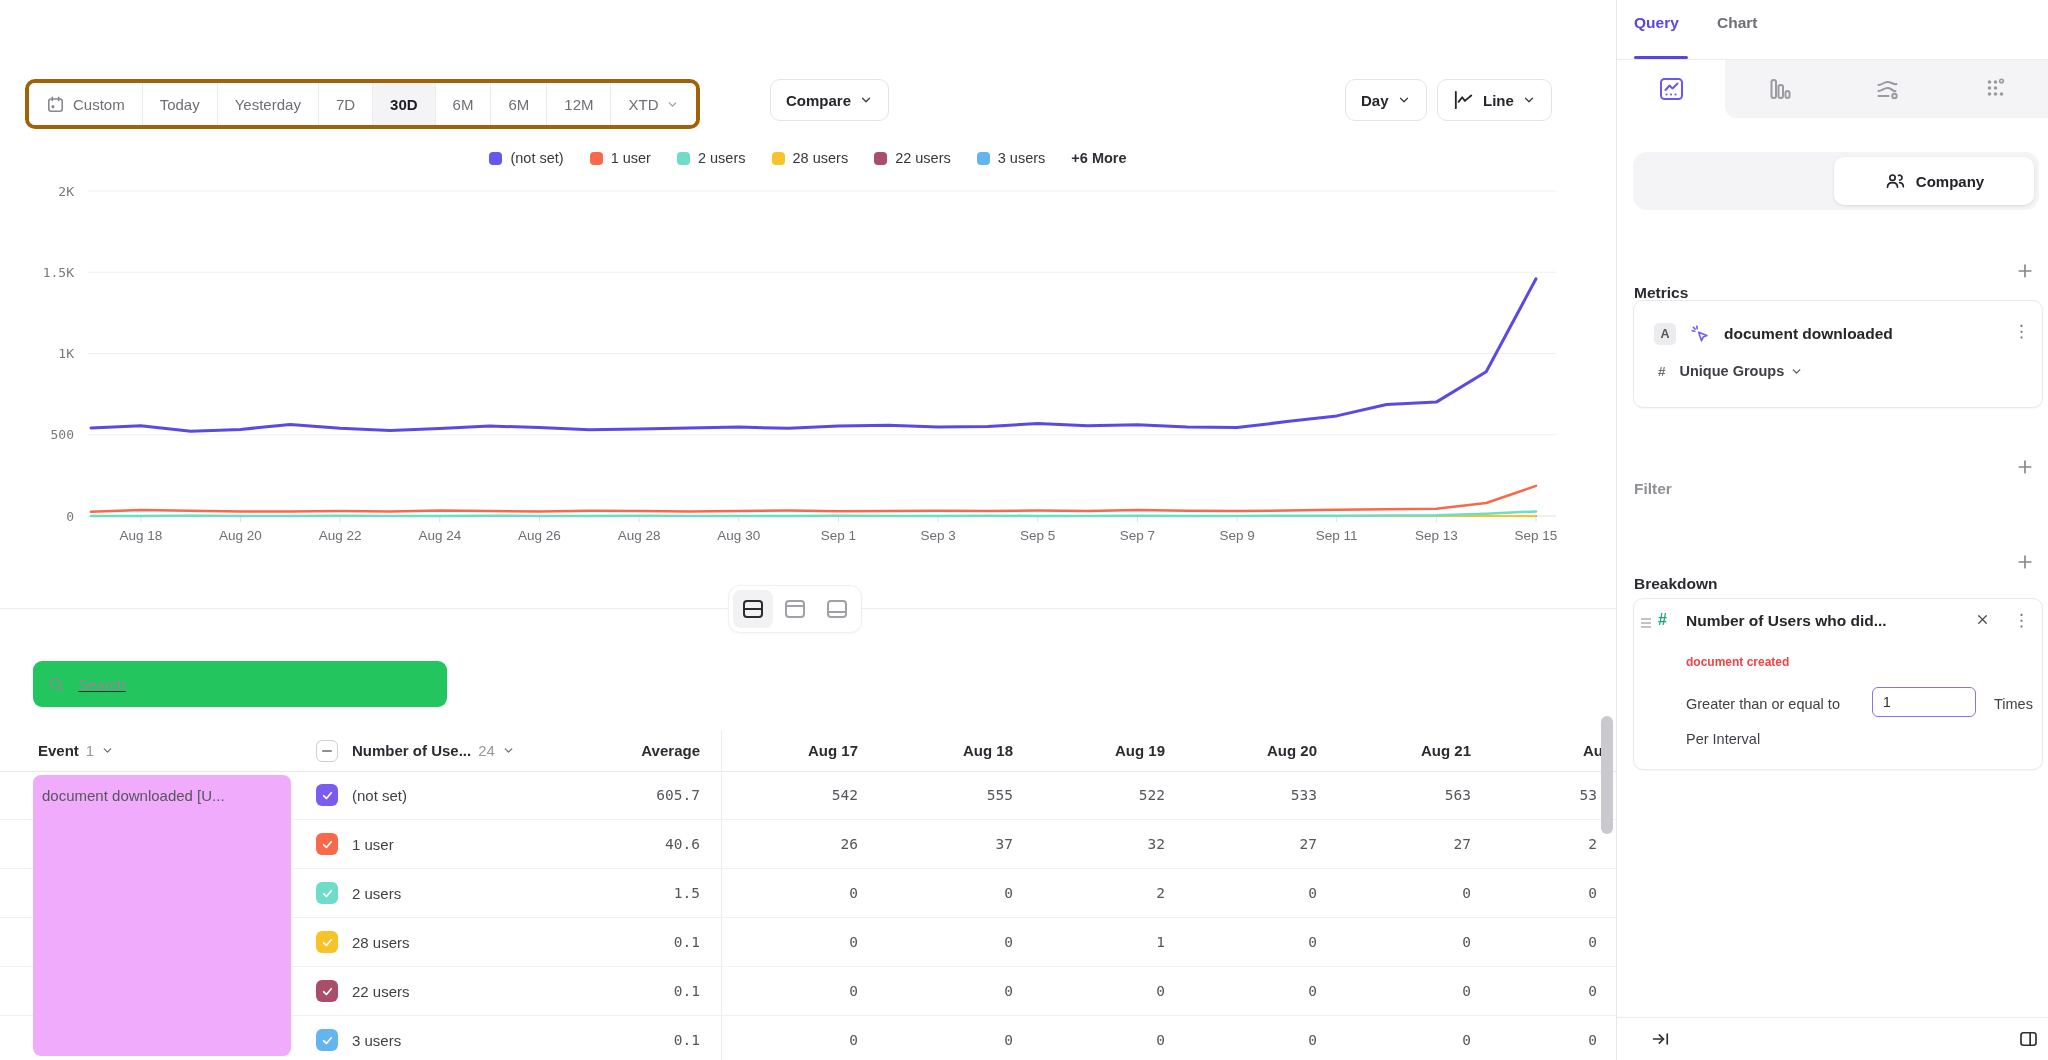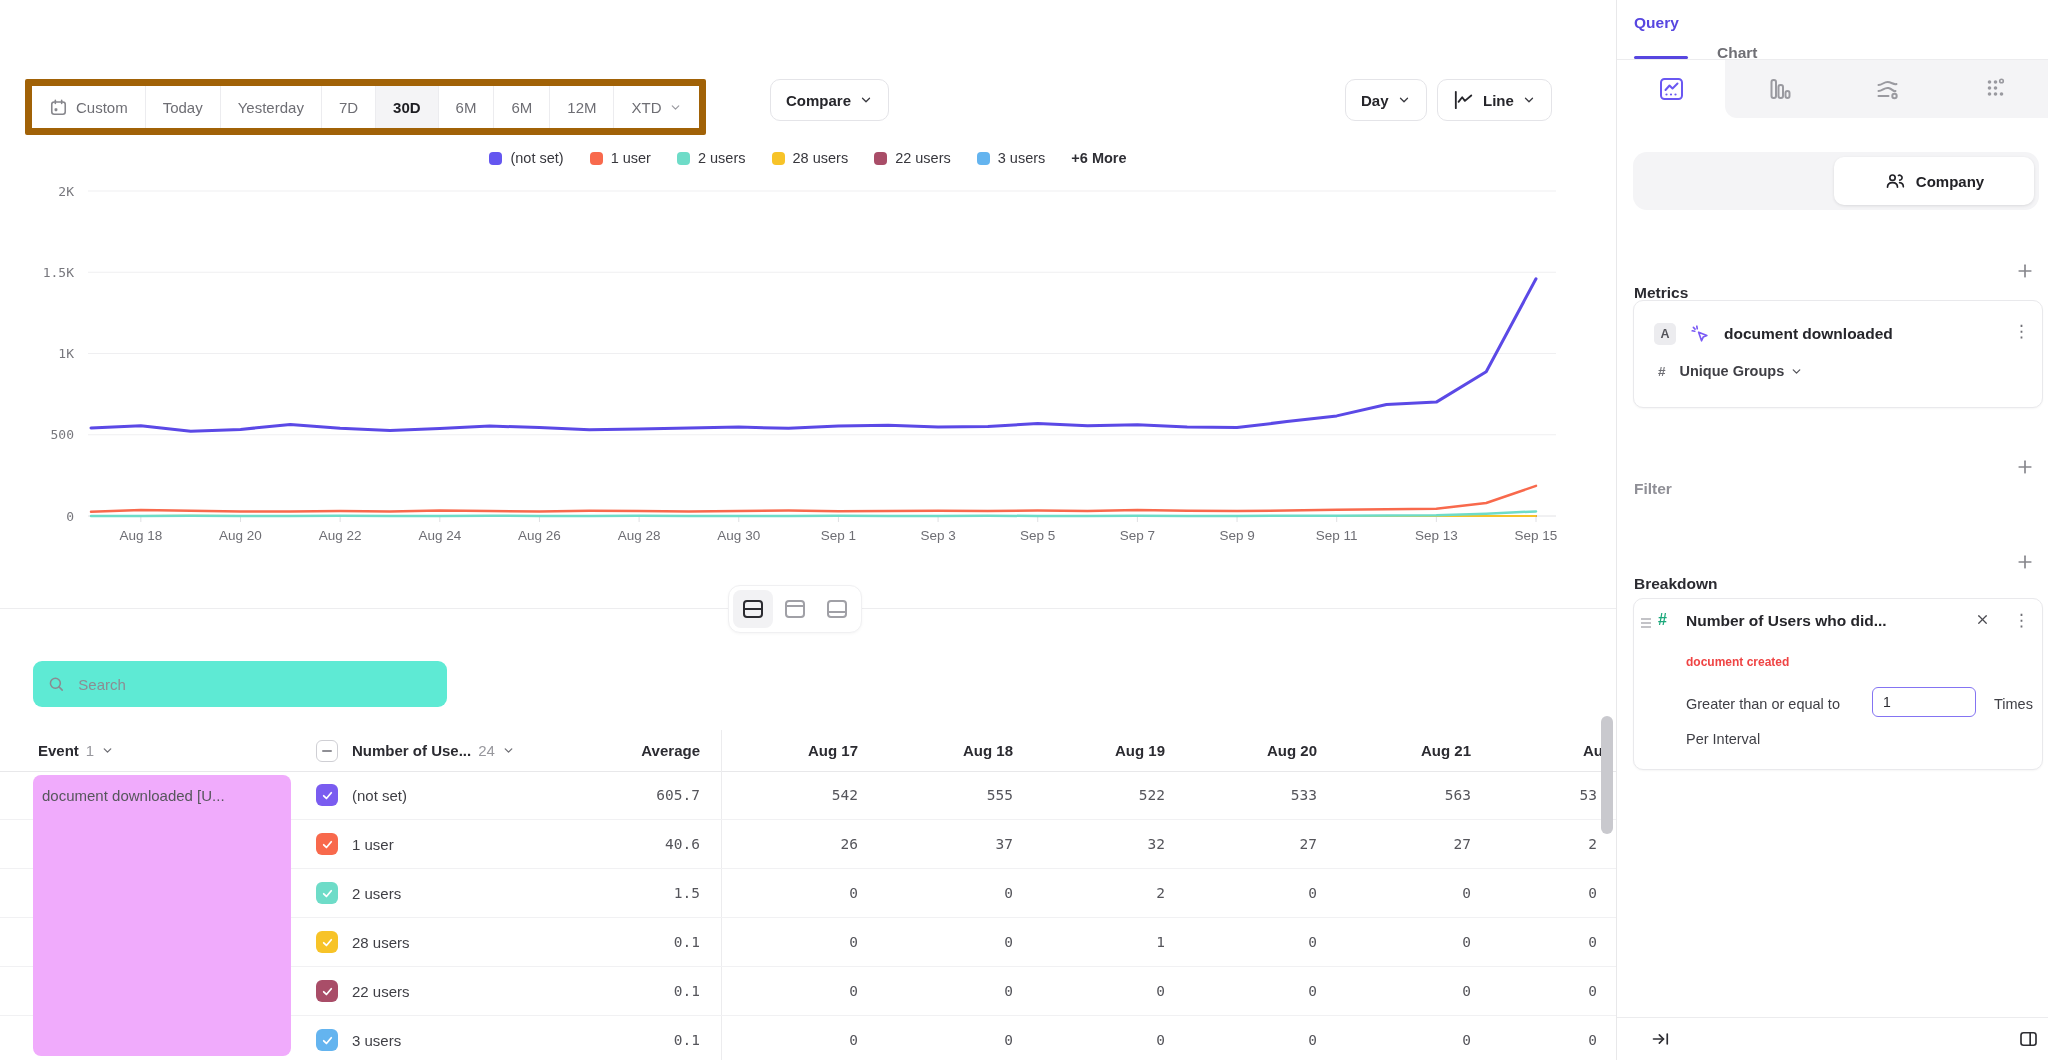--- a/index.html
+++ b/index.html
@@ -1,21 +1,21 @@
 <!DOCTYPE html>
 <html><head>
 <meta charset="utf-8">
 <style>
   html,body{margin:0;padding:0;background:#fff;}
   body{width:2048px;height:1060px;font-family:"Liberation Sans",sans-serif;color:#2b2b31;overflow:hidden;position:relative;}
   .app{position:absolute;inset:0;overflow:hidden;}
   .main{position:absolute;left:0;top:0;width:1616px;height:1060px;background:#fff;}
 
   
-  .range-group{position:absolute;left:25px;top:79px;height:42px;display:flex;align-items:stretch;border:7px solid #a16207;border-radius:2px;background:#fff;overflow:hidden;}
+  .range-group{position:absolute;left:25px;top:79px;height:42px;display:flex;align-items:stretch;border:4px solid #a16207;border-radius:10px;background:#fff;overflow:hidden;}
   .range-btn{display:flex;align-items:center;gap:8px;padding:0 17px;font-size:15px;color:#6e6e74;border-right:1px solid #ececef;cursor:pointer;white-space:nowrap;background:#fff;}
   .range-btn:last-child{border-right:none;}
   .range-btn.active{background:#f4f4f6;color:#1d1d22;font-weight:600;}
   .btn{position:absolute;top:79px;height:42px;display:flex;align-items:center;gap:8px;padding:0 15px;border:1px solid #e4e4e8;border-radius:10px;background:#fff;font-size:15px;font-weight:600;color:#26262b;cursor:pointer;box-sizing:border-box;}
   .chev{flex:0 0 auto;}
 
   
   .legend{position:absolute;left:0;top:150px;width:1616px;display:flex;justify-content:center;align-items:center;gap:26px;font-size:14.5px;color:#37373d;}
   .lg-item{display:flex;align-items:center;gap:8px;cursor:pointer;}
   .lg-sw{width:13px;height:13px;border-radius:4px;display:inline-block;}
@@ -26,21 +26,21 @@
   .yl{font-family:"DejaVu Sans Mono",monospace;font-size:13px;fill:#77777d;}
   .xl{font-family:"Liberation Sans",sans-serif;font-size:13.5px;fill:#6e6e74;}
 
   
   .sec-div{position:absolute;left:0;top:608px;width:1616px;height:1px;background:#ededef;}
   .layout-toggle{position:absolute;left:728px;top:585px;width:132px;height:46px;background:#fff;border:1px solid #f0f0f2;border-radius:12px;display:flex;align-items:center;justify-content:center;gap:2px;box-shadow:0 1px 3px rgba(0,0,0,.04);}
   .lt-btn{width:40px;height:38px;border-radius:8px;display:flex;align-items:center;justify-content:center;cursor:pointer;color:#a0a0a6;}
   .lt-btn.active{background:#f2f2f4;color:#2b2b30;}
 
   
-  .search-box{position:absolute;left:33px;top:661px;width:414px;height:46px;background:#5eead4;border-radius:9px;display:flex;align-items:center;padding:0 14px;gap:11px;box-sizing:border-box;}
+  .search-box{position:absolute;left:33px;top:661px;width:414px;height:46px;background:#22c55e;border-radius:9px;display:flex;align-items:center;padding:0 14px;gap:11px;box-sizing:border-box;text-decoration:underline;}
   .search-box input{border:none;background:transparent;outline:none;font-size:15px;color:#2b2b31;width:100%;font-family:"Liberation Sans",sans-serif;}
   .search-box input::placeholder{color:#8c8c92;}
 
   
   .thead{position:absolute;left:0;top:730px;width:1700px;height:41px;border-bottom:1px solid #e8e8ea;font-size:15px;}
   .th{position:absolute;top:0;height:41px;display:flex;align-items:center;gap:7px;color:#2b2b31;font-weight:600;}
   .th .cnt{color:#97979d;font-weight:400;}
   .th-right{justify-content:flex-end;text-align:right;}
   .col-sep{position:absolute;left:721px;top:730px;width:1px;height:330px;background:#ececee;}
   .rows{position:absolute;left:0;top:771px;width:1700px;}
@@ -408,21 +408,21 @@
       </div>
     <div class="event-panel">
       <span class="etext">document downloaded [U...</span>
     </div>
     <div class="vscroll"></div>
   </div>
 
   <div class="sidebar">
     <div class="sb-tabs">
       <span class="sb-tab active" style="left:17px;">Query</span>
-      <span class="sb-tab inactive" style="left:100px;margin-top:30px;">Chart</span>
+      <span class="sb-tab inactive" style="left:100px;">Chart</span>
       <span class="sb-underline"></span>
     </div>
 
     <div class="strip">
       <span class="strip-cell active">
         <svg width="27" height="26" viewBox="0 0 26 26">
             <rect x="2.5" y="3" width="21" height="20" rx="3.5" fill="none" stroke="currentColor" stroke-width="2"></rect>
             <polyline points="7 14 11 9.5 14 12.5 19 7.5" fill="none" stroke="currentColor" stroke-width="2" stroke-linecap="round" stroke-linejoin="round"></polyline>
             <circle cx="8" cy="18.5" r="1.1" fill="currentColor"></circle>
             <circle cx="12.5" cy="18.5" r="1.1" fill="currentColor"></circle>

